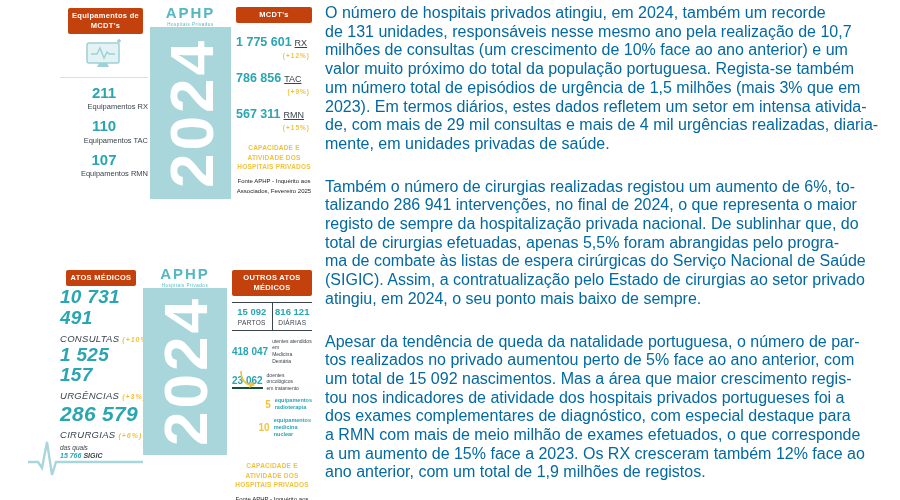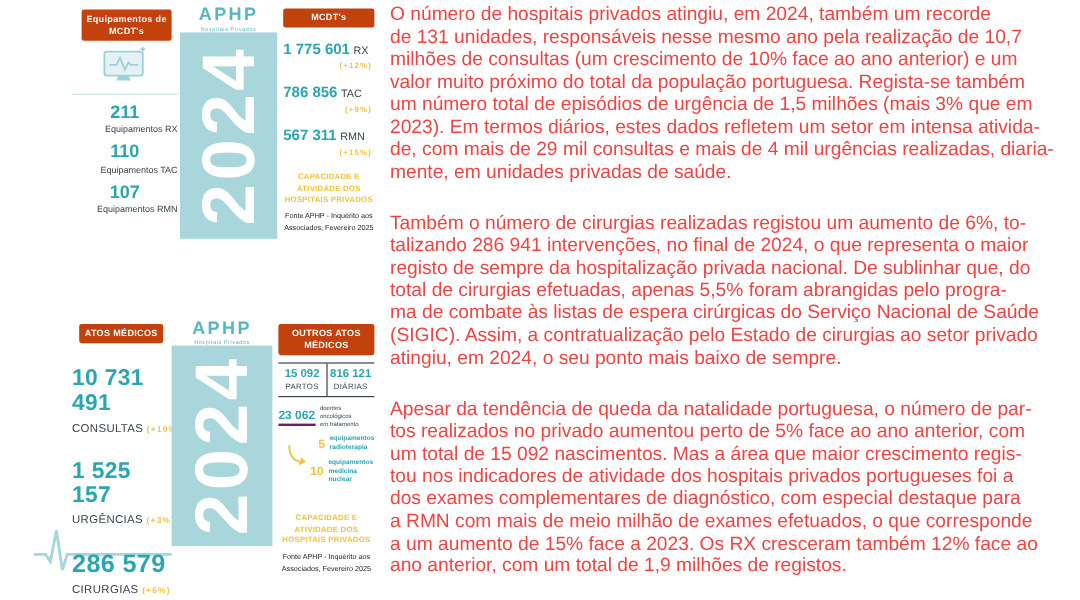--- a/index.html
+++ b/index.html
@@ -2,21 +2,21 @@
 <html><head>
 <meta charset="utf-8">
 <style>
   * { margin:0; padding:0; box-sizing:border-box; }
   html,body { background:#ffffff; }
   body { font-family:"Liberation Sans", sans-serif; }
   .page { position:relative; width:900px; height:500px; background:#ffffff; overflow:hidden; }
 
   
   .article { position:absolute; left:325px; top:4px; width:572px; }
-  .article p { color:#ef4444; font-size:16px; line-height:18.7px; white-space:pre-line; margin-bottom:24px; }
+  .article p { color:#0369a1; font-size:16px; line-height:18.7px; white-space:pre-line; margin-bottom:24px; }
 
   
   .card { position:absolute; }
   .col { position:absolute; }
   .hdr-box { background:#c2410c; color:#ffffff; font-weight:bold; font-size:7.5px; line-height:1.3;
              text-align:center; border-radius:2px; padding:3px 2px; white-space:pre-line; letter-spacing:.3px; }
   .teal { color:#2aa5b2; }
   .dark { color:#3a444d; }
   .yellow { color:#f1c33c; }
   .logo-band { text-align:center; }
@@ -37,47 +37,47 @@
   .divider { height:1px; background:#c9e5e9; margin-top:4px; }
   .stat { margin-top:7px; }
   .stat-value { font-size:15px; font-weight:bold; line-height:1.1; }
   .stat-label { font-size:7.5px; margin-top:1px;text-align:right; }
   .ct-center { left:90px; top:0; width:81px; }
   .ct-center .year-block { height:172px; }
   .ct-right { left:176px; top:2px; width:76px; }
   .rstat { margin-top:9px; }
   .rline { white-space:nowrap; }
   .rvalue { font-size:12.5px; font-weight:bold; }
-  .runit { font-size:9px; margin-left:3px; }
+  .runit { font-size:9px; margin-left:3px;text-decoration:underline; }
   .rdelta { font-size:6.5px; font-weight:bold; letter-spacing:1px; text-align:right; padding-right:2px; margin-top:2px; }
   .ct-right .highlight { margin-top:12px; }
 
   
   .card-bottom { left:28px; top:266px; width:284px; height:212px; }
   .cb-left { left:32px; top:4px; width:84px; }
   .cb-left .hdr-box { margin:0 8px 0 6px; }
-  .bstat { margin-top:20px; }
+  .bstat { margin-top:1px;font-style:italic; }
   .bvalue { font-size:19px; font-weight:bold; letter-spacing:.3px; line-height:1.1; }
   .bvalue.big { font-size:21px; }
   .blabel { font-size:9.5px; margin-top:4px; letter-spacing:.3px; white-space:nowrap; }
   .bdelta { font-size:7px; font-weight:bold; letter-spacing:1px; }
   .bnote { font-size:6.5px; margin-top:4px; }
   .bnote2 { font-size:7px; font-weight:bold; margin-top:1px; }
   .ekg { position:absolute; left:0; top:168px; }
   .cb-center { left:115px; top:0; width:84px; }
   .cb-center .year-block { height:167px; }
   .cb-right { left:204px; top:4px; width:80px; }
   .mini-table { margin-top:6px; border-top:1px solid #3a444d; border-bottom:1px solid #3a444d; display:flex; }
   .cell { flex:1; text-align:center; padding:3px 0 4px; }
   .cell + .cell { border-left:1px solid #3a444d; }
   .cell-value { font-size:9.5px; font-weight:bold; }
   .cell-label { font-size:6.5px; margin-top:2px; letter-spacing:.3px; }
   .drow { display:flex; align-items:center; margin-top:7px; }
   .drow-value { font-size:10px; font-weight:bold; white-space:nowrap; }
-  .drow-value.underlined { border-bottom:2px solid #701a75; padding-bottom:1px; }
+  .drow-value.underlined { border-bottom:2px solid #14532d; padding-bottom:1px; }
   .drow-label { font-size:5px; line-height:1.35; margin-left:4px; white-space:pre-line; text-align:left; }
   .arrow-icon { position:absolute; left:6px; top:100px; }
   .equip { display:flex; align-items:center; margin-top:5px; padding-left:24px; }
   .equip-value { font-size:10px; font-weight:bold; width:16px; text-align:right; }
   .equip-label { font-size:5.5px; font-weight:bold; line-height:1.35; margin-left:4px; white-space:pre-line; text-align:left; }
   .cb-right .highlight { margin-top:22px; }
 </style>
 </head>
 <body>
 
@@ -234,20 +234,25 @@
           <div class="cell-value teal">15 092</div>
           <div class="cell-label dark">PARTOS</div>
         </div>
         <div class="cell">
           <div class="cell-value teal">816 121</div>
           <div class="cell-label dark">DIÁRIAS</div>
         </div>
       </div>
 
       <div class="drow">
+        <span class="drow-value teal">418 047</span>
+        <span class="drow-label dark">utentes atendidos em
+Medicina Dentária</span>
+      </div>
+      <div class="drow">
         <span class="drow-value underlined teal">23 062</span>
         <span class="drow-label dark">doentes oncológicos
 em tratamento</span>
       </div>
 
       <svg class="arrow-icon" width="18" height="20" viewBox="0 0 18 20">
         <path d="M3 1 C3 10 7 14 13 15" fill="none" stroke="#f1c33c" stroke-width="1.6"></path>
         <path d="M13 11 L17 15 L11 18 Z" fill="#f1c33c"></path>
       </svg>
 

